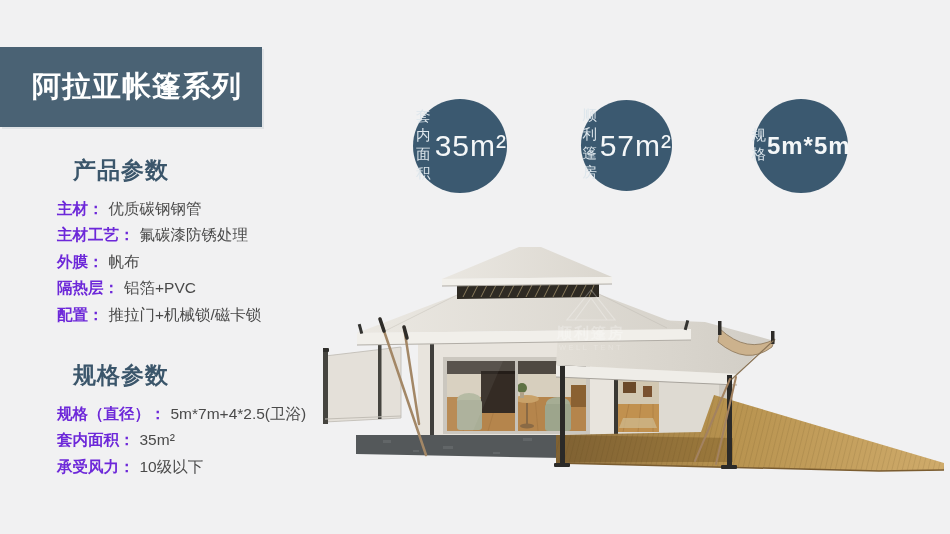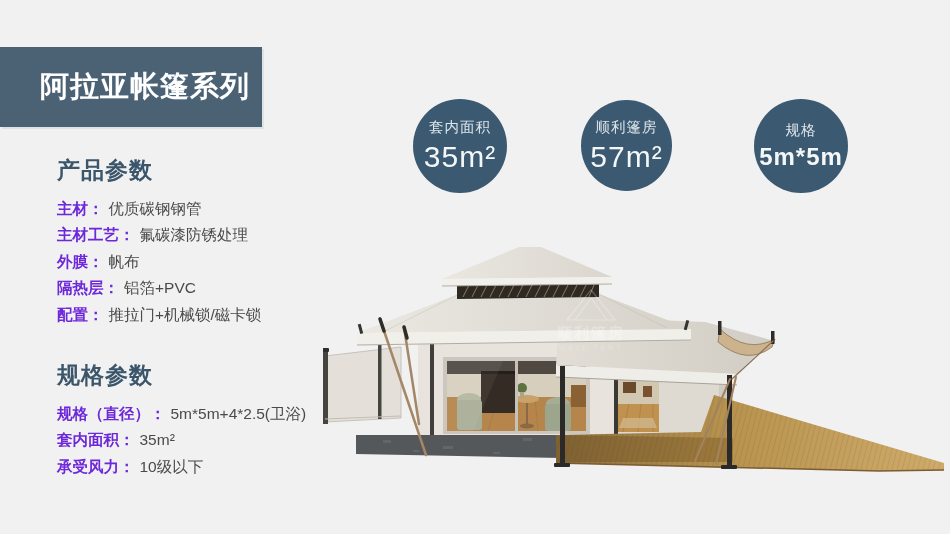--- a/index.html
+++ b/index.html
@@ -6,40 +6,40 @@
   body{
     width:950px;height:534px;position:relative;overflow:hidden;
     background:#f1f1f2;
     font-family:"Liberation Sans","DejaVu Sans",sans-serif;
     color:#3a3a3a;
   }
   
   .banner{
     position:absolute;left:0;top:47px;width:262px;height:80px;
     background:#4a6274;display:flex;align-items:center;
-    padding-left:40px;box-sizing:border-box;
+    padding-left:32px;box-sizing:border-box;
     box-shadow:2px 2px 0 #e0e3e6;
   }
   .banner h1{
     margin:0;color:#ffffff;font-size:29px;font-weight:bold;letter-spacing:1px;
     white-space:nowrap;
   }
   
   .params{position:absolute;left:57px;}
   #product-params{top:155px;}
   #spec-params{top:360px;}
   .param-heading{
-    margin:0 0 10px 0;color:#3b566b;font-size:23px;font-weight:bold;letter-spacing:1px;
+    margin:0 0 10px 16px;color:#3b566b;font-size:23px;font-weight:bold;letter-spacing:1px;
   }
   .param-row{font-size:15.5px;line-height:26.4px;color:#4a4a4a;white-space:nowrap;}
   .param-row b{color:#6d28d9;font-weight:bold;margin-right:5px;}
   
   .badge{
     position:absolute;border-radius:50%;background:#3b5970;
-    display:flex;flex-direction:column;align-items:center;justify-content:center;
+    display:flex;flex-direction:row;align-items:center;justify-content:center;
     text-align:center;
   }
   #badge-1{left:413px;top:99px;width:94px;height:94px;}
   #badge-2{left:581px;top:100px;width:91px;height:91px;}
   #badge-3{left:754px;top:99px;width:94px;height:94px;}
   .b-label{font-size:14.5px;color:#dde6ec;margin-bottom:3px;letter-spacing:1px;}
   .b-value{font-size:30px;color:#f4f7f8;letter-spacing:1px;}
   #badge-3 .b-value{font-size:24px;font-weight:bold;}
   
   #tent{position:absolute;left:323px;top:228px;width:624px;height:300px;}
@@ -55,21 +55,21 @@
   <h2 class="param-heading">产品参数</h2>
   <div class="param-row"><b>主材：</b><span>优质碳钢钢管</span></div>
   <div class="param-row"><b>主材工艺：</b><span>氟碳漆防锈处理</span></div>
   <div class="param-row"><b>外膜：</b><span>帆布</span></div>
   <div class="param-row"><b>隔热层：</b><span>铝箔+PVC</span></div>
   <div class="param-row"><b>配置：</b><span>推拉门+机械锁/磁卡锁</span></div>
 </section>
 
 <section class="params" id="spec-params">
   <h2 class="param-heading">规格参数</h2>
-  <div class="param-row"><b>规格（直径）：</b><span>5m*5m+4*2.5(卫浴)</span></div>
+  <div class="param-row"><b>规格（直径）：</b><span>5m*7m+4*2.5(卫浴)</span></div>
   <div class="param-row"><b>套内面积：</b><span>35m²</span></div>
   <div class="param-row"><b>承受风力：</b><span>10级以下</span></div>
 </section>
 
 <div class="badge" id="badge-1">
   <span class="b-label">套内面积</span>
   <span class="b-value">35m²</span>
 </div>
 <div class="badge" id="badge-2">
   <span class="b-label">顺利篷房</span>

